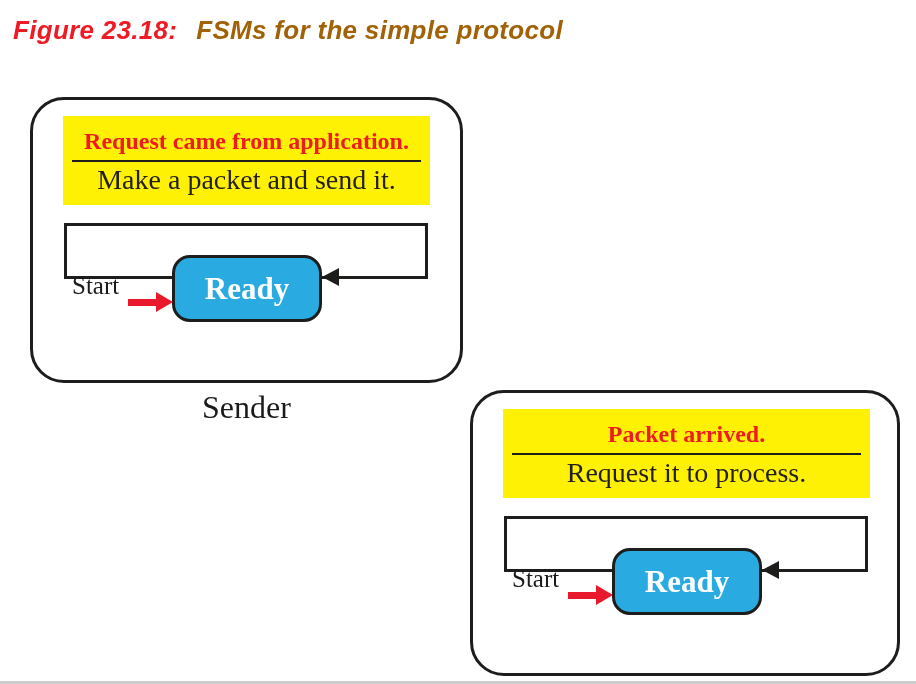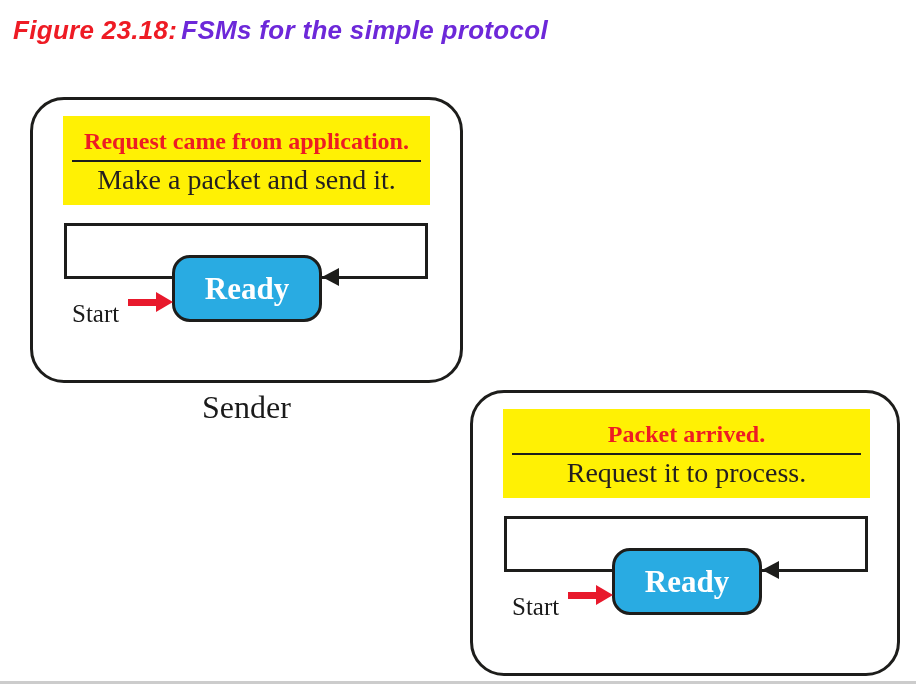--- a/index.html
+++ b/index.html
@@ -15,22 +15,22 @@
   .title-row {
     position: absolute;
     left: 13px; top: 15px;
     font-family: "Liberation Sans", sans-serif;
     font-style: italic;
     font-weight: bold;
     font-size: 26px;
     white-space: nowrap;
     letter-spacing: 0.3px;
   }
-  .figure-label { color: #ee1b24; margin-right: 4px; }
-  .figure-caption { color: #6d28d9; }
+  .figure-label { color: #ee1b24; margin-right: 11px; }
+  .figure-caption { color: #a16207; margin-left: 8px; }
 
   
   .fsm { position: absolute; }
   .fsm-sender   { left: 30px;  top: 97px;  width: 433px; }
   .fsm-receiver { left: 470px; top: 390px; width: 430px; }
 
   .machine {
     position: relative;
     width: 100%; height: 286px;
     background: #ffffff;
@@ -96,21 +96,21 @@
     position: absolute;
     left: 289px; top: 168px;
     width: 0; height: 0;
     border-top: 9px solid transparent;
     border-bottom: 9px solid transparent;
     border-right: 17px solid #1d1d1b;
   }
 
   .start-label {
     position: absolute;
-    left: 39px; top: 200px;
+    left: 39px; top: 172px;
     font-size: 25px;
     color: #1a1a1a;
   }
 
   .start-arrow { position: absolute; left: 95px; top: 192px; width: 46px; height: 20px; }
   .start-arrow .shaft {
     position: absolute;
     left: 0; top: 7px;
     width: 30px; height: 7px;
     background: #e8192c;

